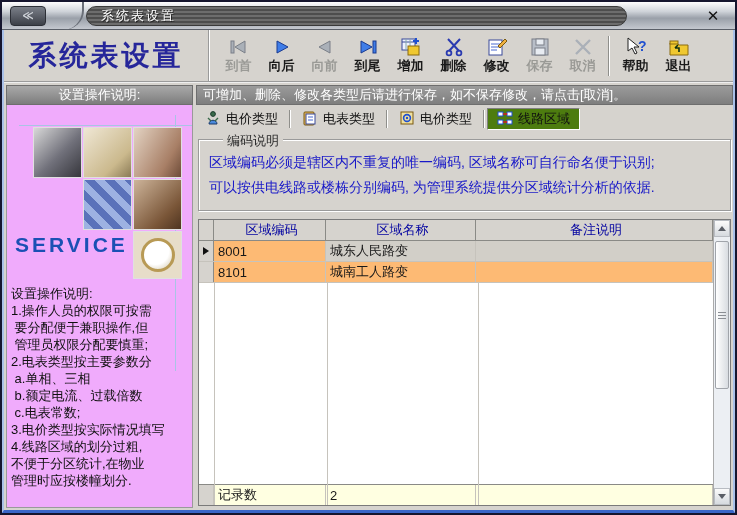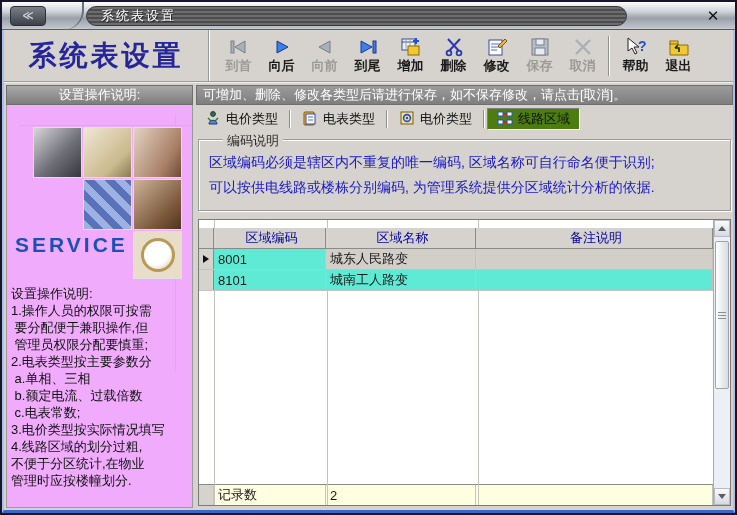--- a/index.html
+++ b/index.html
@@ -86,28 +86,28 @@
   .groupbox .legend { position:absolute; top:-8px; left:8px; background:#d6d3ce; padding:0 4px;
     font-size:13px; color:#2a2a2a;margin-left:16px; }
   .groupbox .gline { font-size:14px; color:#1818c8; line-height:25px; white-space:nowrap; overflow:hidden; }
 
   
   .grid-wrap { flex:1; display:flex; min-height:0; margin:4px 2px 2px 2px; border:1px solid #7a7a7a; background:#ffffff; }
   .grid { flex:1; display:flex; flex-direction:column; min-width:0; position:relative; }
   .gcol-lines { position:absolute; top:0; bottom:0; left:0; right:0; pointer-events:none; }
   .gcol-lines i { position:absolute; top:0; bottom:0; width:1px; background:#c6c3bc; }
   .grow { display:flex; flex:0 0 21px; height:21px; align-items:stretch; position:relative; }
-  .ghead { background:#d6d3ce; border-bottom:1px solid #8a8a86;margin-top:8px; }
+  .ghead { background:#d6d3ce; border-bottom:1px solid #8a8a86; }
   .gc { border-right:1px solid #c6c3bc; font-size:13px; display:flex; align-items:center; overflow:hidden; }
   .ghead .gc { justify-content:center; color:#0000a0; border-right:1px solid #8a8a86; }
   .gc.sel { flex:0 0 15px; background:#d6d3ce; border-right:1px solid #8a8a86; justify-content:center; }
   .gc.c1 { flex:0 0 112px; padding-left:4px; }
   .gc.c2 { flex:0 0 150px; padding-left:4px; }
   .gc.c3 { flex:1; padding-left:4px; }
-  .gdata { border-bottom:1px solid #c6c3bc; background:#5eead4; color:#181818; }
+  .gdata { border-bottom:1px solid #c6c3bc; background:#fdba74; color:#181818; }
   .gdata .gc.hl { background:#d2cfc8; }
   .gbody-fill { flex:1; position:relative; }
   .gfooter { flex:0 0 21px; display:flex; border-top:1px solid #8a8a86; background:#ffffe1; color:#181818; }
   .gfooter .gc { border-right:1px solid #c6c3bc; }
   .row-arrow { width:0; height:0; border-left:6px solid #101010; border-top:4px solid transparent; border-bottom:4px solid transparent; }
 
   
   .vscroll { flex:0 0 17px; background:#eceff3; border-left:1px solid #aaaaaa;
     display:flex; flex-direction:column; }
   .sbtn { height:17px; flex:0 0 17px; display:flex; align-items:center; justify-content:center;

